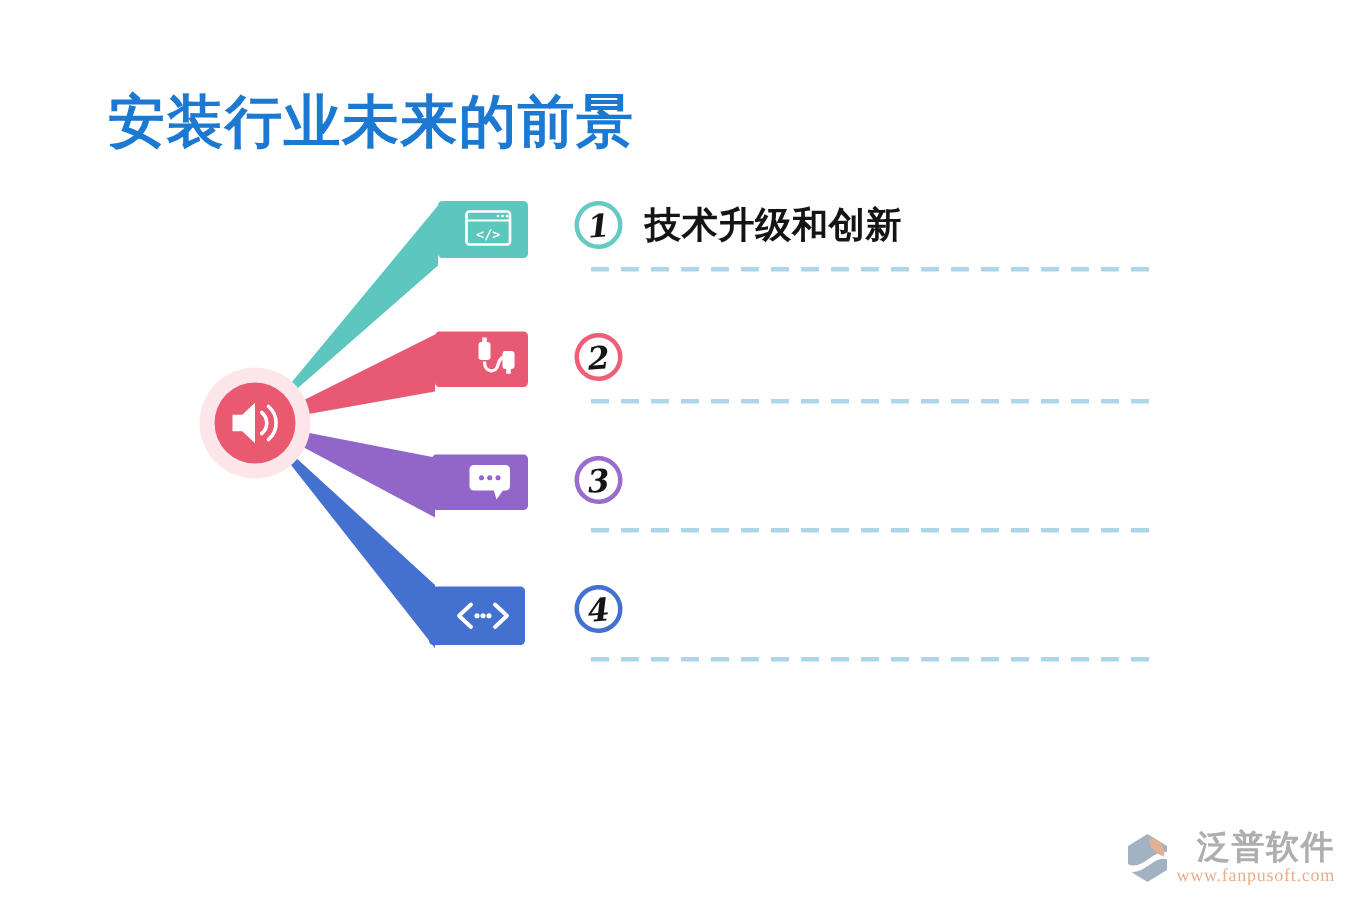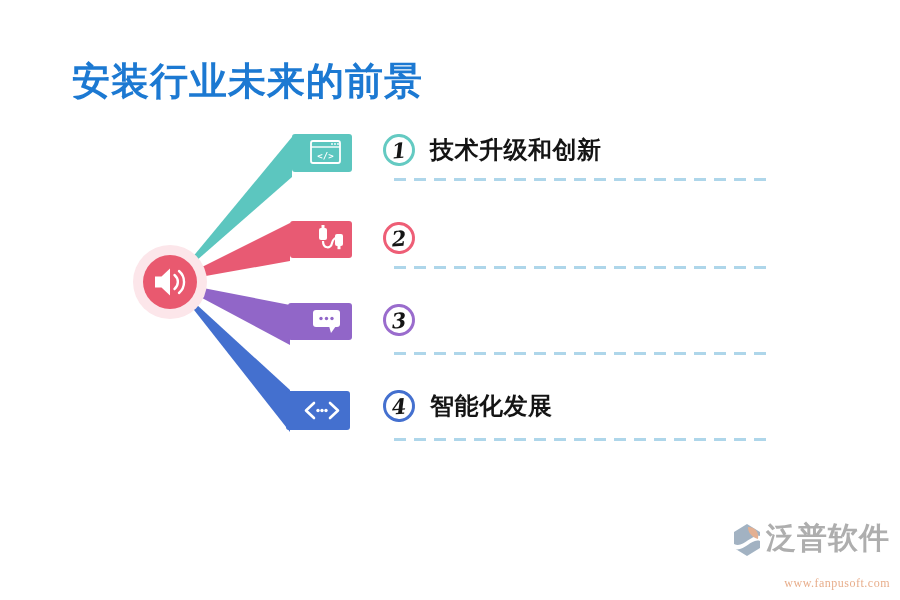--- a/index.html
+++ b/index.html
@@ -20,23 +20,23 @@
   .b-teal{border:3px solid #64cac2}.b-red{border:3px solid #ee5e76}
   .b-purple{border:3px solid #9a6ccd}.b-blue{border:3px solid #4470cf}
   .dash{position:absolute;left:394px;width:372px;height:3px;
         background:repeating-linear-gradient(90deg,#aed6ea 0 12px,rgba(0,0,0,0) 12px 20px);}
   .item1{top:134px}.item2{top:222px}.item3{top:304px}.item4{top:390px}
   .dash1{top:178px}.dash2{top:266px}.dash3{top:352px}.dash4{top:438px}
   
   .watermark{position:absolute;right:10px;bottom:10px;display:flex;align-items:flex-start;
              gap:3px;opacity:0.8;}
   .wm-text{display:flex;flex-direction:column;align-items:flex-end;line-height:1.05;}
-  .wm-brand{font-size:30px;font-weight:700;color:#9b9b9b;letter-spacing:1px;white-space:nowrap;}
+  .wm-brand{font-size:22px;font-weight:700;color:#9b9b9b;letter-spacing:1px;white-space:nowrap;}
   .wm-url{font-size:12px;color:#e2996e;font-family:"Liberation Serif",serif;
-          letter-spacing:0.5px;white-space:nowrap;margin-top:24px;}
+          letter-spacing:0.5px;white-space:nowrap;}
 </style>
 </head>
 <body>
 
 <div class="canvas">
 
   <h1 class="title">安装行业未来的前景</h1>
 
   <svg class="diagram-svg" width="900" height="600" viewBox="0 0 900 600">
 
@@ -99,21 +99,20 @@
     <span class="label">技术升级和创新</span>
   </div>
   <div class="item item2">
     <span class="badge b-red">2</span>
   </div>
   <div class="item item3">
     <span class="badge b-purple">3</span>
   </div>
   <div class="item item4">
     <span class="badge b-blue">4</span>
-    <span class="label">智能化发展</span>
   </div>
 
   <div class="dash dash1"></div>
   <div class="dash dash2"></div>
   <div class="dash dash3"></div>
   <div class="dash dash4"></div>
 
   <div class="watermark">
     <svg width="32" height="36" viewBox="0 0 32 36">
       <polygon points="16,2 29,10 29,26 16,34 3,26 3,10" fill="#8ba0b4"></polygon>

